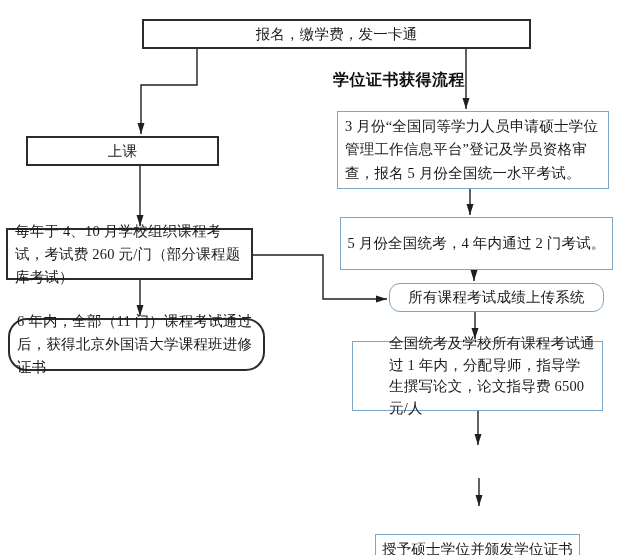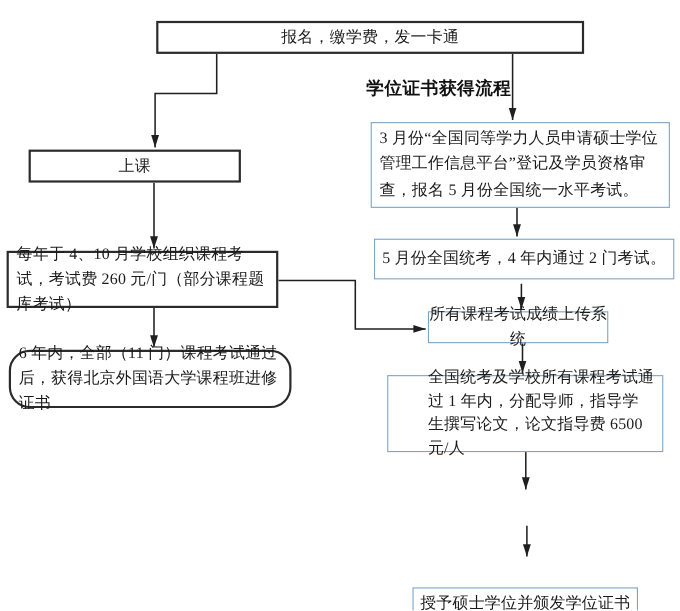--- a/index.html
+++ b/index.html
@@ -81,22 +81,22 @@
   <div class="flow-label" style="left:333px; top:70px;font-family:Liberation Serif, serif;">学位证书获得流程</div>
 
   <div class="box black center" style="left:26px; top:136px; width:193px; height:30px;">上课</div>
 
   <div class="box black left" style="left:6px; top:228px; width:247px; height:52px;">每年于 4、10 月学校组织课程考试，考试费 260 元/门（部分课程题库考试）</div>
 
   <div class="box black left" style="left:8px; top:318px; width:257px; height:53px;border-radius:19px;">6 年内，全部（11 门）课程考试通过后，获得北京外国语大学课程班进修证书</div>
 
   <div class="box blue left" style="left:337px; top:111px; width:272px; height:78px; line-height:23.5px;">3 月份“全国同等学力人员申请硕士学位管理工作信息平台”登记及学员资格审查，报名 5 月份全国统一水平考试。</div>
 
-  <div class="box blue center" style="left:340px; top:217px; width:273px; height:37px;">5 月份全国统考，4 年内通过 2 门考试。</div>
+  <div class="box blue center" style="left:340px; top:217px; width:273px; height:53px;">5 月份全国统考，4 年内通过 2 门考试。</div>
 
-  <div class="box blue center" style="left:389px; top:283px; width:164px; height:29px;">所有课程考试成绩上传系统</div>
+  <div class="box blue center" style="left:389px; top:283px; width:215px; height:29px;border-radius:11px;">所有课程考试成绩上传系统</div>
 
   <div class="box blue left" style="left:352px; top:341px; width:251px; height:70px; line-height:21.5px;padding-left:36px;">全国统考及学校所有课程考试通过 1 年内，分配导师，指导学生撰写论文，论文指导费 6500 元/人</div>
 
 
   <div class="box blue center" style="left:375px; top:534px; width:205px; height:31px;">授予硕士学位并颁发学位证书</div>
 
 </div>
 
 </body></html>

